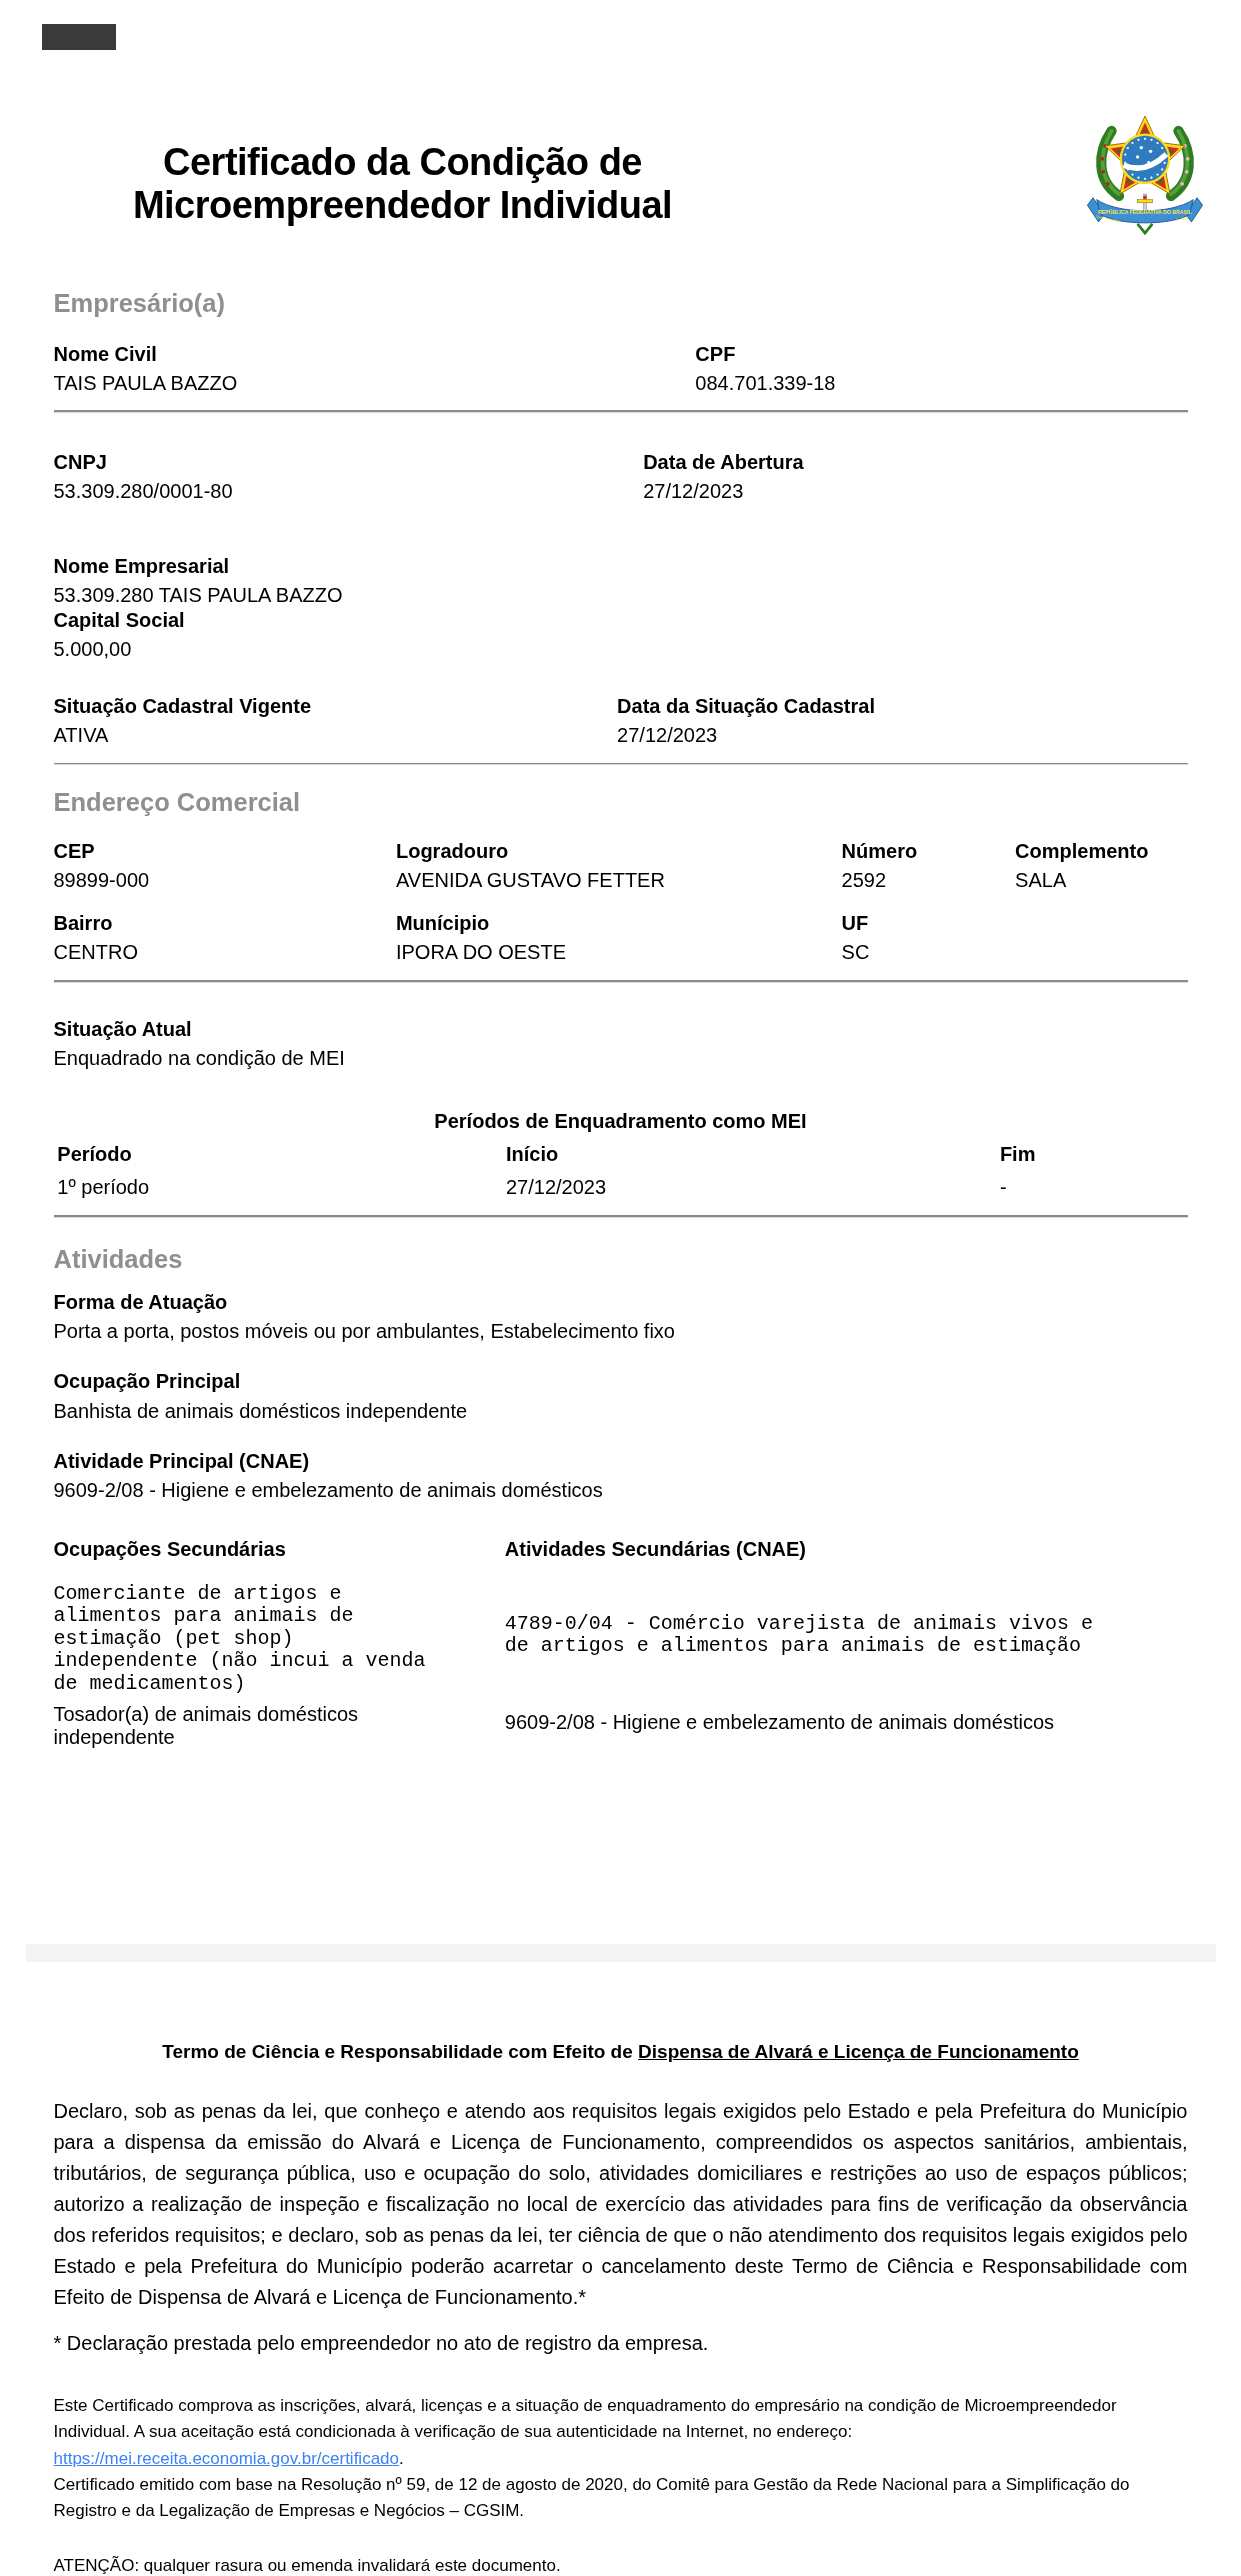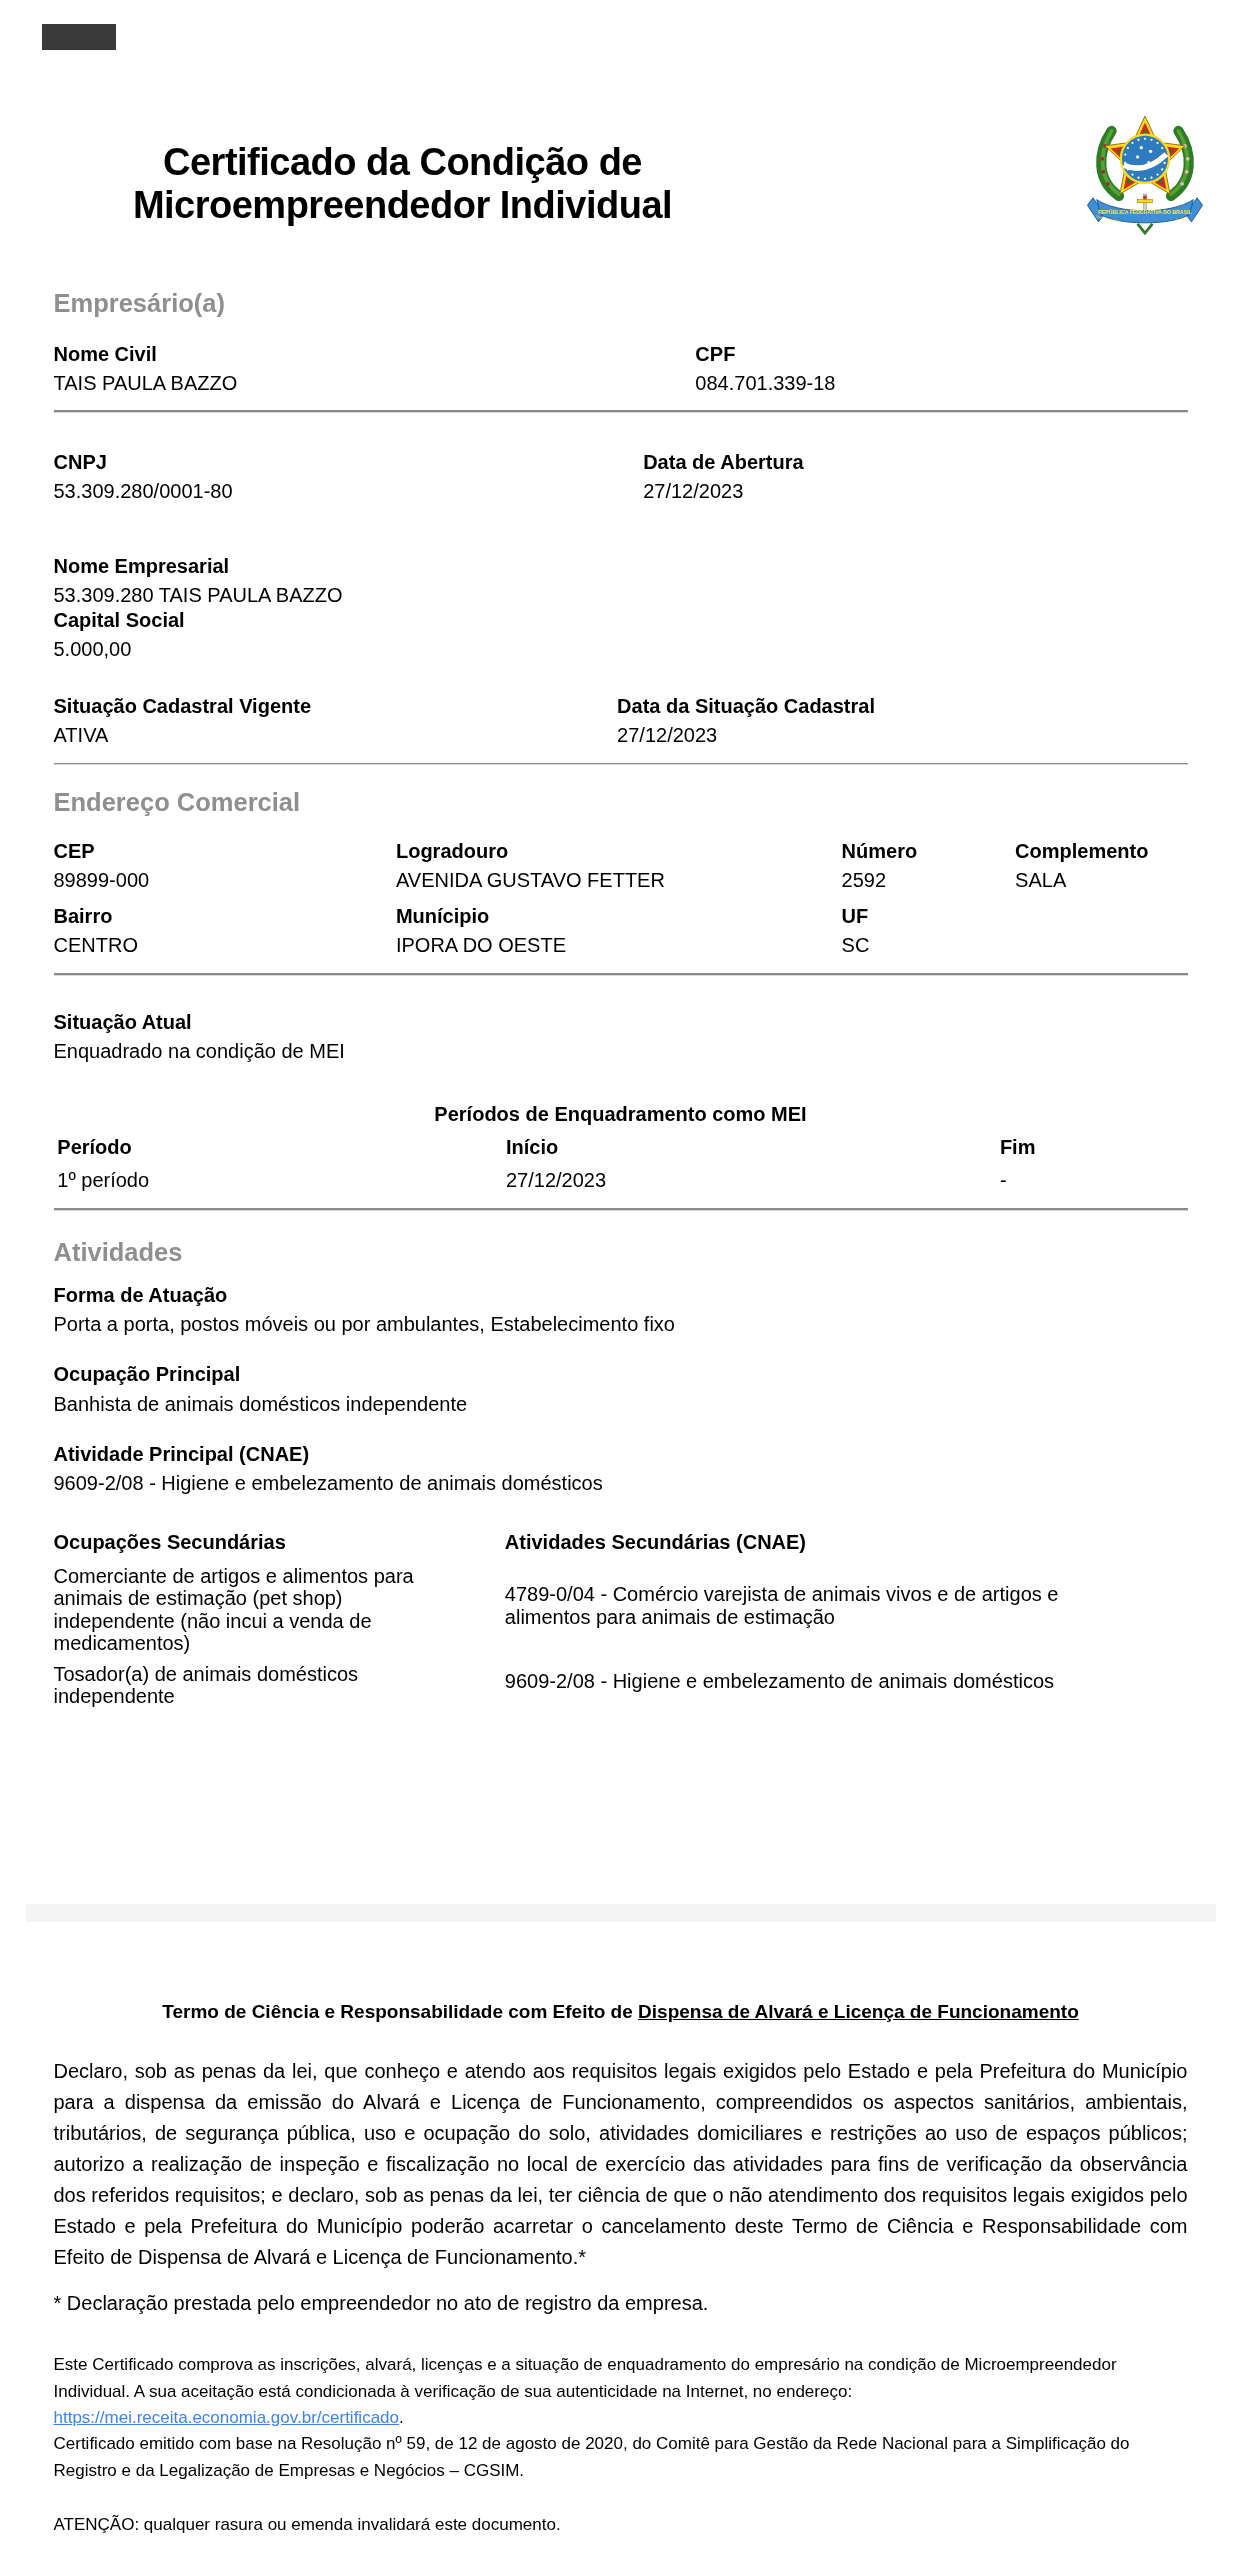--- a/index.html
+++ b/index.html
@@ -30,32 +30,32 @@
   .cols-per { display: grid; grid-template-columns: 39.7% 43.7% 1fr; padding-left: 3.8px; }
   .cols-sec { display: grid; grid-template-columns: 39.8% 1fr; }
 
   .mt-row1 { margin-top: 24.5px; }
   .mt-cnpj { margin-top: 38px; }
   .mt-ne   { margin-top: 51px; }
   .mt-cap  { margin-top: 0px; }
   .mt-sit  { margin-top: 33px; }
   .mt-endh { margin-top: 22px; }
   .mt-cep  { margin-top: 22.6px; }
-  .mt-bai  { margin-top: 12px; }
+  .mt-bai  { margin-top: 19px; }
   .mt-sata { margin-top: 35px; }
   .mt-perh { margin-top: 40px; }
   .mt-pert { margin-top: 9.4px; }
   .mt-ativh{ margin-top: 26.4px; }
   .mt-forma{ margin-top: 17px; }
   .mt-occ  { margin-top: 26.4px; }
   .mt-sech { margin-top: 35px; }
 
   .bold-sub { font-weight: bold; font-size: 20px; line-height: 23.6px; text-align: center; }
 
-  .sec-grid { margin-top: 3px; }
+  .sec-grid { margin-top: 14px; font-family: Liberation Mono, monospace; }
   .sec-occ { font-size: 20px; line-height: 22.6px; padding-right: 57px; margin-top: 7.5px; }
   .sec-cnae { font-size: 20px; line-height: 22.6px; padding-right: 68px; display: flex; flex-direction: column; justify-content: center; }
 
   .page-band { position: relative; left: 0; width: 1242px; height: 18px; background: #f4f4f4;
                margin-top: 196px; margin-left: -28px; margin-right: -28px; }
 
   .termo-heading { margin-top: 74px; text-align: center; font-weight: bold; font-size: 19px; line-height: 31px; padding: 0 19px; }
   .termo-underline { text-decoration: underline; }
   .termo-par { margin-top: 29px; font-size: 20px; line-height: 31px; text-align: justify; }
   .termo-decl { margin-top: 18px; font-size: 20px; line-height: 24.5px; }

